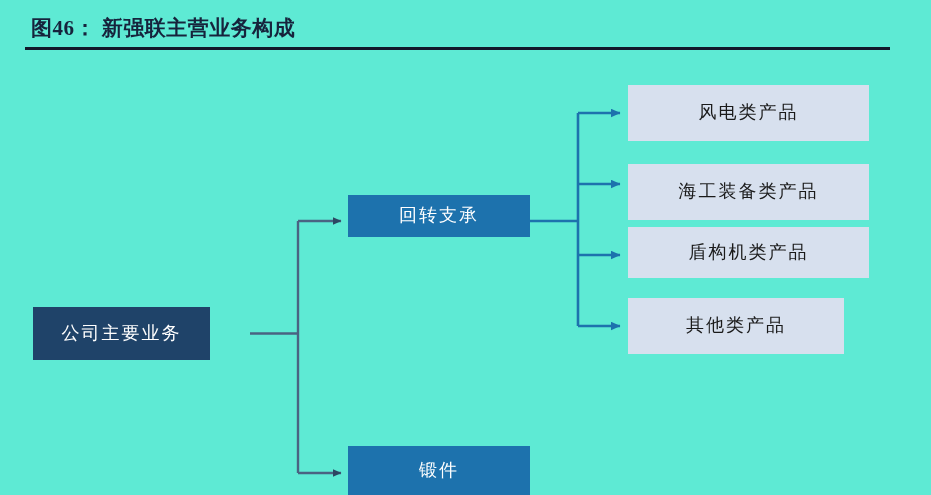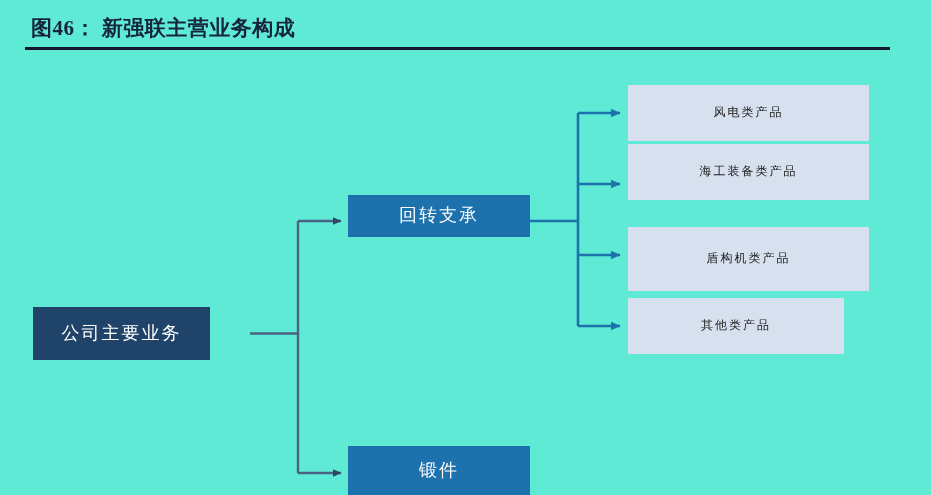--- a/index.html
+++ b/index.html
@@ -61,33 +61,33 @@
   .node-mid {
     background: #1d72ad;
     color: #ffffff;
     font-size: 18px;
     letter-spacing: 2px;
     font-family: "Liberation Serif", "DejaVu Serif", serif;
   }
   .node-leaf {
     background: #d7e0ee;
     color: #1a1a1a;
-    font-size: 12px;
+    font-size: 18px;
     letter-spacing: 2px;
     font-family: "Liberation Serif", "DejaVu Serif", serif;
   }
 
   
   #node-root          { left: 33px;  top: 307px; width: 177px; height: 53px; }
   #node-slewing       { left: 348px; top: 195px; width: 182px; height: 42px; }
   #node-forging       { left: 348px; top: 446px; width: 182px; height: 49px; }
 
   #node-wind          { left: 628px; top: 85px;  width: 241px; height: 56px; }
-  #node-offshore      { left: 628px; top: 144px; width: 241px; height: 56px; }
-  #node-shield        { left: 628px; top: 227px; width: 241px; height: 64px; text-align: right; }
+  #node-offshore      { left: 628px; top: 164px; width: 241px; height: 56px; }
+  #node-shield        { left: 628px; top: 227px; width: 241px; height: 51px; text-align: right; }
   #node-other         { left: 628px; top: 298px; width: 216px; height: 56px; }
 
   
   #connectors {
     position: absolute;
     left: 0;
     top: 0;
     width: 931px;
     height: 495px;
     pointer-events: none;

